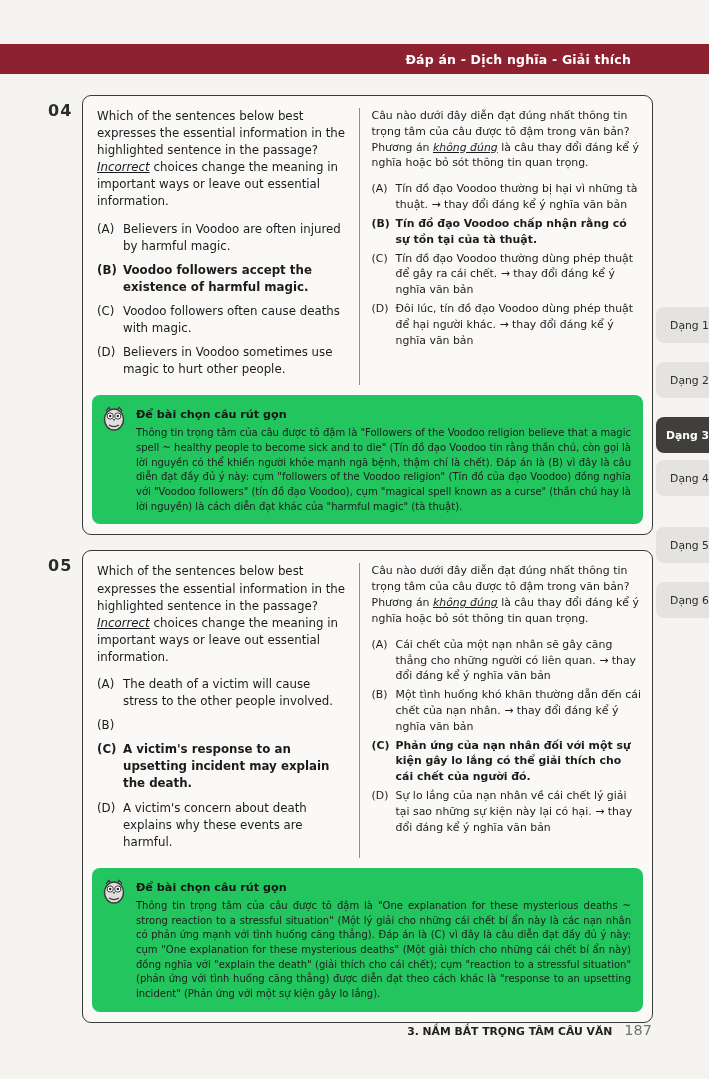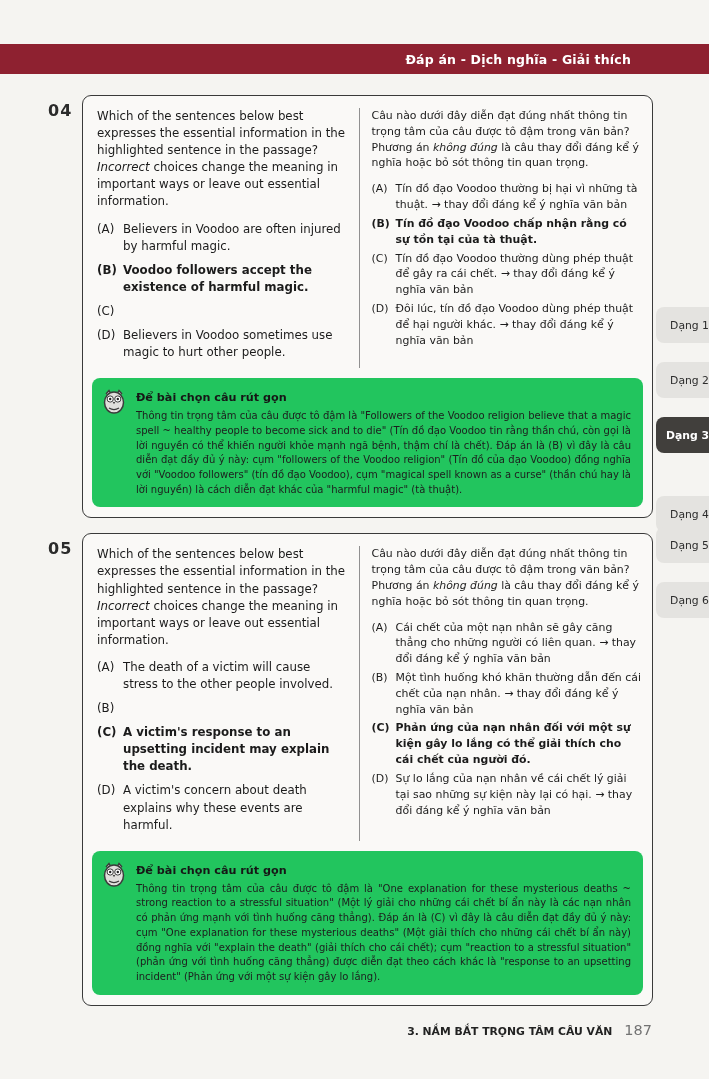--- a/index.html
+++ b/index.html
@@ -29,38 +29,38 @@
   
   .tab {
     position:absolute; right:0; width:53px; height:36px;
     background:#e4e3e0;
     border-radius:8px 0 0 8px;
     display:flex; align-items:center; justify-content:flex-end;
     font-size:10.8px; color:#2c2c2c;
   }
   .tab.active { background:#413f3c; color:#ffffff; font-weight:bold; }
   .tab-1 { top:307px; } .tab-2 { top:362px; } .tab-3 { top:417px; }
-  .tab-4 { top:496px; } .tab-5 { top:527px; } .tab-6 { top:582px; }
+  .tab-4 { top:460px; } .tab-5 { top:527px; } .tab-6 { top:582px; }
 
   .content { position:absolute; top:95px; left:46px; width:607px; }
 
   .question { position:relative; padding-left:36px; margin-bottom:15px; }
   .q-num {
     position:absolute; left:2px; top:6px;
     font-size:16px; font-weight:bold; color:#2b2b2b; letter-spacing:1px;
   }
   .q-box {
     border:1.6px solid #3a3a3a; border-radius:9px;
     background:#faf9f7;
   }
   .q-cols { display:flex; padding:12px 10px 4px 14px; }
   .col-en { width:48%; padding-right:12px; font-size:11.8px; line-height:1.45; }
   .col-vi { width:52%; border-left:1px solid #909090; padding-left:12px; font-size:10.9px; line-height:1.45; }
   .intro { margin-bottom:10px; }
-  .intro i { font-style:italic; }
+  .intro i { font-style:italic;text-decoration:underline; }
   .opts {}
   .opt { display:flex; margin-bottom:7px; }
   .col-vi .opt { margin-bottom:3px; }
   .opt .lbl { flex:0 0 26px; }
   .col-vi .opt .lbl { flex:0 0 24px; }
   .opt .txt { flex:1; }
   .opt.bold { font-weight:bold; }
 
   
   .tip {
@@ -125,20 +125,21 @@
               <div class="opt">
                   <span class="lbl">(A)</span>
                   <span class="txt">Believers in Voodoo are often injured by harmful magic.</span>
                 </div>
               <div class="opt bold">
                   <span class="lbl">(B)</span>
                   <span class="txt">Voodoo followers accept the existence of harmful magic.</span>
                 </div>
               <div class="opt">
                   <span class="lbl">(C)</span>
+                  <span class="txt">Voodoo followers often cause deaths with magic.</span>
                 </div>
               <div class="opt">
                   <span class="lbl">(D)</span>
                   <span class="txt">Believers in Voodoo sometimes use magic to hurt other people.</span>
                 </div>
             </div>
           </div>
           <div class="col-vi">
             <p class="intro"><span>Câu nào dưới đây diễn đạt đúng nhất thông tin trọng tâm của câu được tô đậm trong văn bản? Phương án </span><i>không đúng</i><span> là câu thay đổi đáng kể ý nghĩa hoặc bỏ sót thông tin quan trọng.</span></p>
             <div class="opts">

